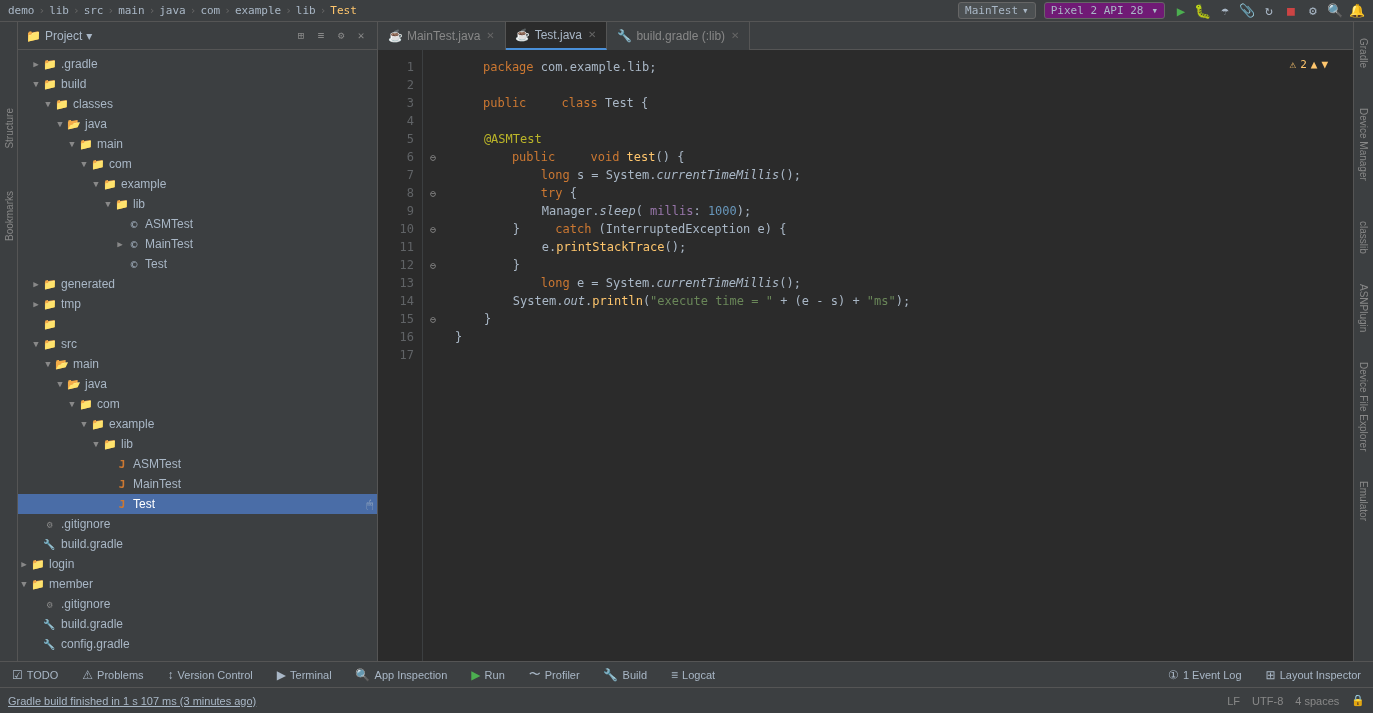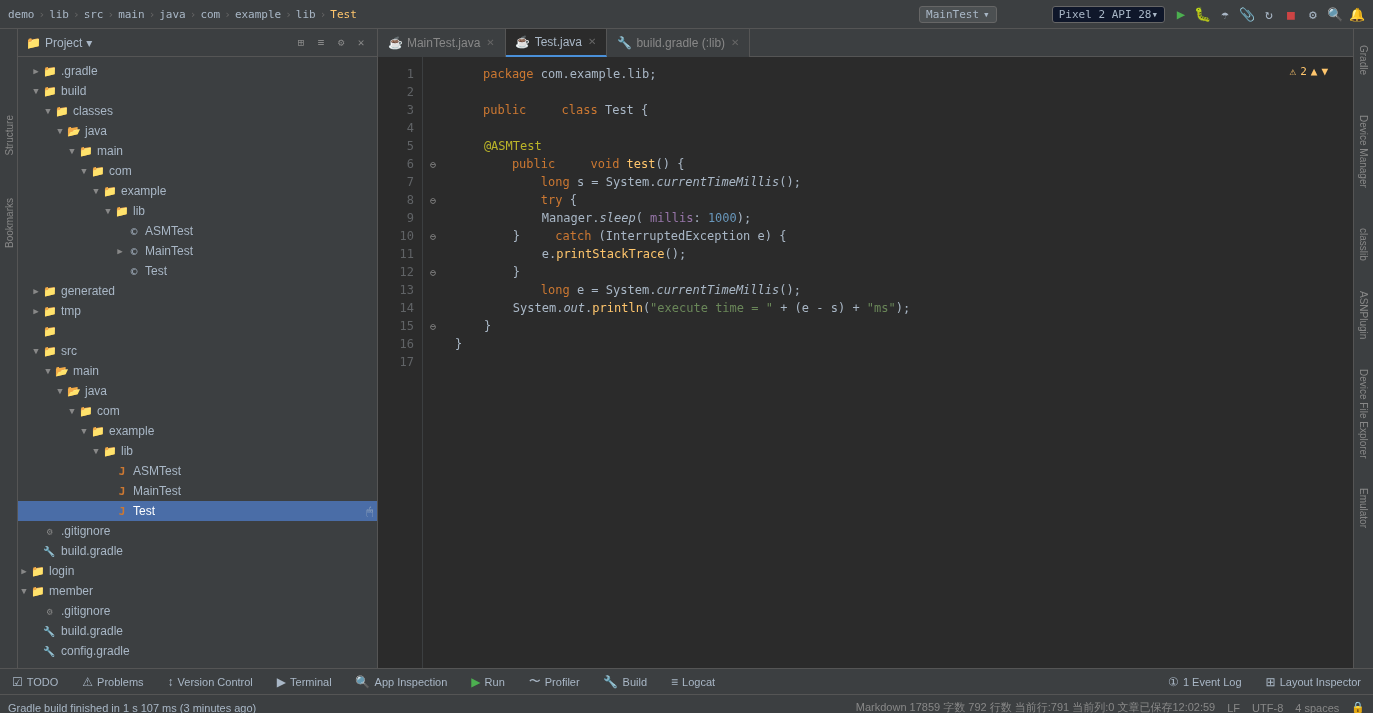--- a/index.html
+++ b/index.html
@@ -9,21 +9,21 @@
       color: #a9b7c6; 
       height: 713px; 
       width: 1373px; 
       overflow: hidden;
       font-size: 12px;
     }
 
     
     .top-bar {
       background: #3c3f41;
-      height: 29px;
+      height: 22px;
       display: flex;
       align-items: center;
       padding: 0 8px;
       border-bottom: 1px solid #555;
       font-size: 11px;
       color: #a9b7c6;
       justify-content: space-between;
     }
     .breadcrumb {
       display: flex;
@@ -44,30 +44,29 @@
       border: 1px solid #666;
       border-radius: 3px;
       padding: 1px 6px;
       font-size: 11px;
       color: #a9b7c6;
       display: flex;
       align-items: center;
       gap: 4px;
     }
     .device-config {
-      background: #0f172a;
+      background: #701a75;
       border: 1px solid #666;
       border-radius: 3px;
       padding: 1px 6px;
       font-size: 11px;
       color: #a9b7c6;
       display: flex;
       align-items: center;
-      gap: 0;
-      margin-left: 47px;
+      gap: 8px;
     }
     .toolbar-icons {
       display: flex;
       align-items: center;
       gap: 6px;
       color: #a9b7c6;
     }
     .toolbar-icon {
       width: 16px;
       height: 16px;
@@ -775,19 +774,18 @@
     <span class="icon">⊞</span>
     <span>Layout Inspector</span>
   </div>
 </div>
 
 <div class="status-bar">
   <div class="status-left">
     <span class="status-text">Gradle build finished in 1 s 107 ms (3 minutes ago)</span>
   </div>
   <div class="status-right">
-    <span>Markdown  17859 字数  792 行数  当前行:791  当前列:0  文章已保存12:02:59</span>
     <span>LF</span>
     <span>UTF-8</span>
     <span>4 spaces</span>
     <span>🔒</span>
   </div>
 </div>
 
 </body></html>

